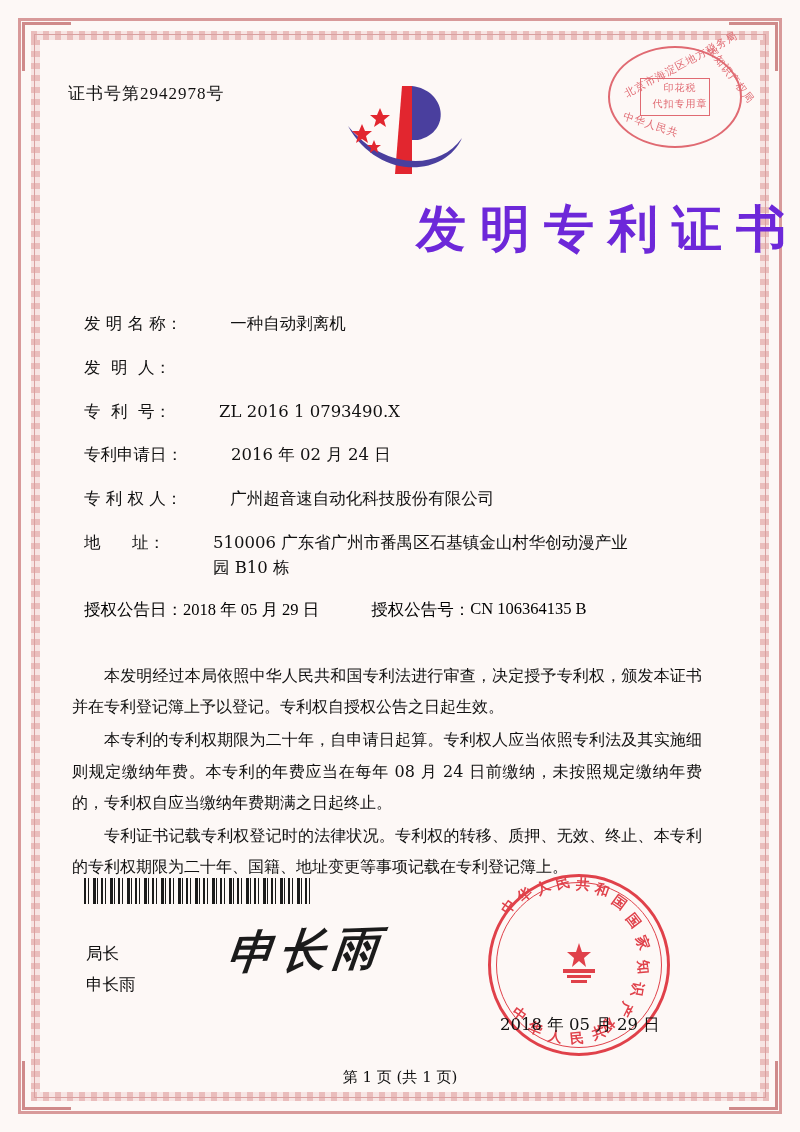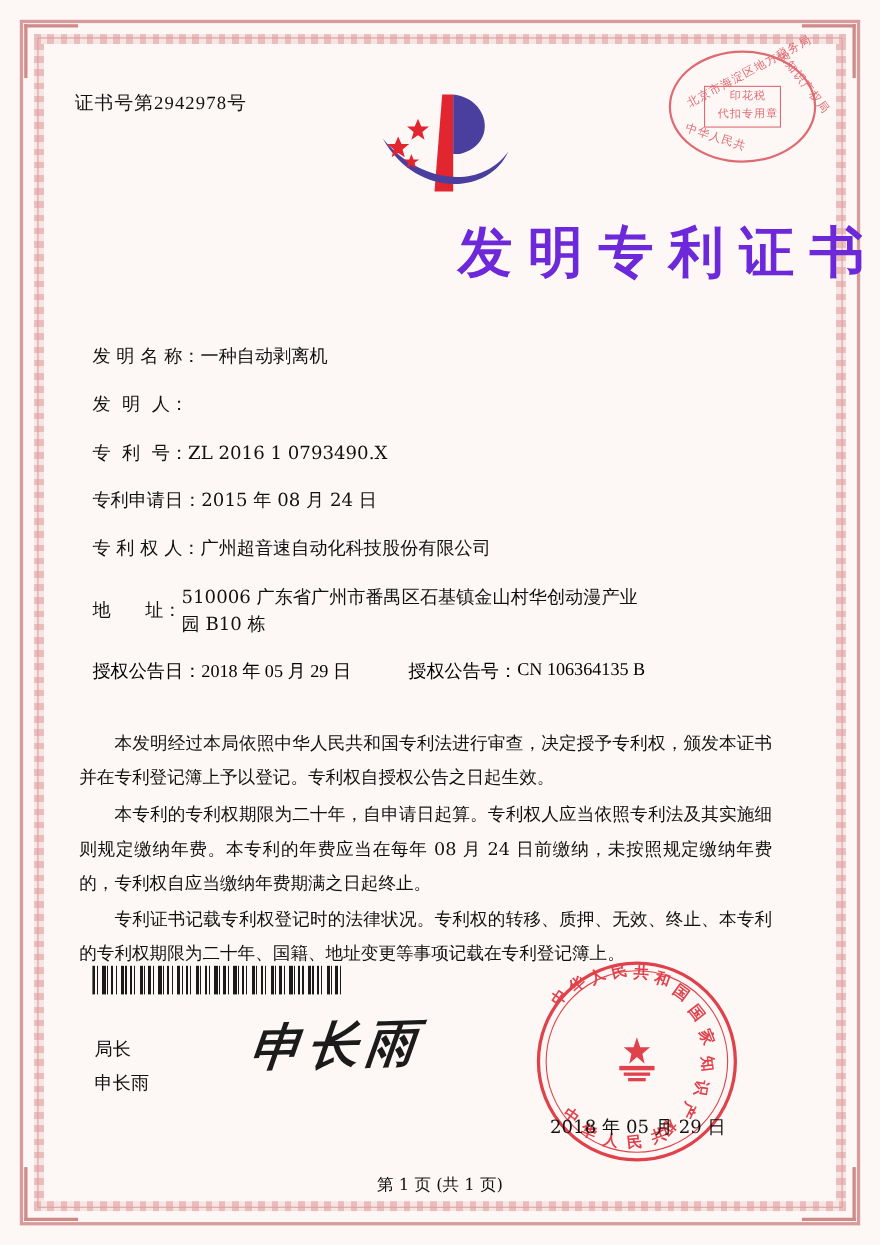--- a/index.html
+++ b/index.html
@@ -124,25 +124,26 @@
   }
 
   
   .fields {
     position: absolute;
     left: 84px; top: 312px;
     width: 640px;
   }
   .field-row {
     display: flex;
-    align-items: center;
+    align-items: flex-start;
     margin-bottom: 19px;
     font-size: 16.5px;
     color: #111;
     line-height: 1.5;
+    gap: 48px;
   }
   .field-label {
     flex: 0 0 auto;
     white-space: pre;
     font-family: "DejaVu Serif", "Liberation Serif", serif;
   }
   .field-value {
     flex: 1 1 auto;
     font-family: "DejaVu Serif", "Liberation Serif", serif;
   }
@@ -308,21 +309,21 @@
       <span class="field-label">发  明  人：</span>
     </div>
 
     <div class="field-row">
       <span class="field-label">专  利  号：</span>
       <span class="field-value">ZL 2016 1 0793490.X</span>
     </div>
 
     <div class="field-row">
       <span class="field-label">专利申请日：</span>
-      <span class="field-value">2015 年 08 月 24 日</span>
+      <span class="field-value">2016 年 02 月 24 日</span>
     </div>
 
     <div class="field-row">
       <span class="field-label">专 利 权 人：</span>
       <span class="field-value">广州超音速自动化科技股份有限公司</span>
     </div>
 
     <div class="field-row">
       <span class="field-label">地      址：</span>
       <span class="field-value">

